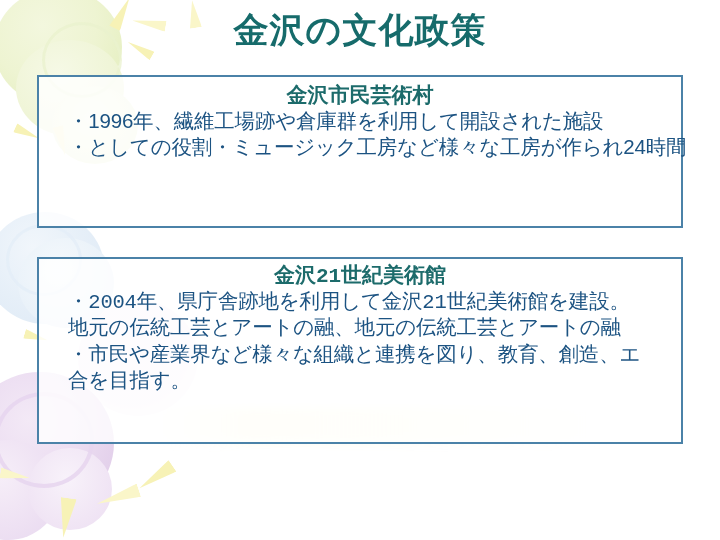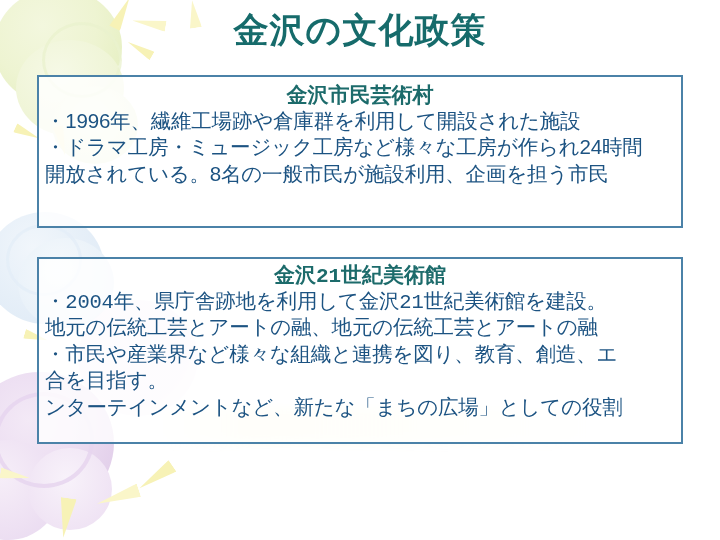--- a/index.html
+++ b/index.html
@@ -226,20 +226,21 @@
     margin: 6px 0 1px 0;
     white-space: nowrap;
   }
 
   .box-body {
     color: #1c5382;
     font-size: 20.5px;
     line-height: 1.30;
     padding: 0 5px 0 6px;
     letter-spacing: -0.2px;
+    margin-left: 23px;
   }
   .box-body p {
     margin: 0;
     white-space: nowrap;
   }
 </style>
 </head>
 <body>
 
 <div id="slide">
@@ -276,30 +277,28 @@
   </div>
 
   <div class="content">
 
     <div class="slide-title">金沢の文化政策</div>
 
     <div class="textbox" id="box-1">
       <div class="box-heading">金沢市民芸術村</div>
       <div class="box-body">
         <p>・1996年、繊維工場跡や倉庫群を利用して開設された施設</p>
-        <p>・ドラマ工房・ミュージック工房など様々な工房が作られ24時間</p>
-        <p>開放されている。8名の一般市民が施設利用、企画を担う市民</p>
+        <p>・としての役割・ミュージック工房など様々な工房が作られ24時間</p>
       </div>
     </div>
 
     <div class="textbox" id="box-2">
       <div class="box-heading">金沢21世紀美術館</div>
       <div class="box-body">
         <p>・2004年、県庁舎跡地を利用して金沢21世紀美術館を建設。</p>
         <p>地元の伝統工芸とアートの融、地元の伝統工芸とアートの融</p>
         <p>・市民や産業界など様々な組織と連携を図り、教育、創造、エ</p>
         <p>合を目指す。</p>
-        <p>ンターテインメントなど、新たな「まちの広場」としての役割</p>
       </div>
     </div>
 
   </div>
 </div>
 
 </body></html>

